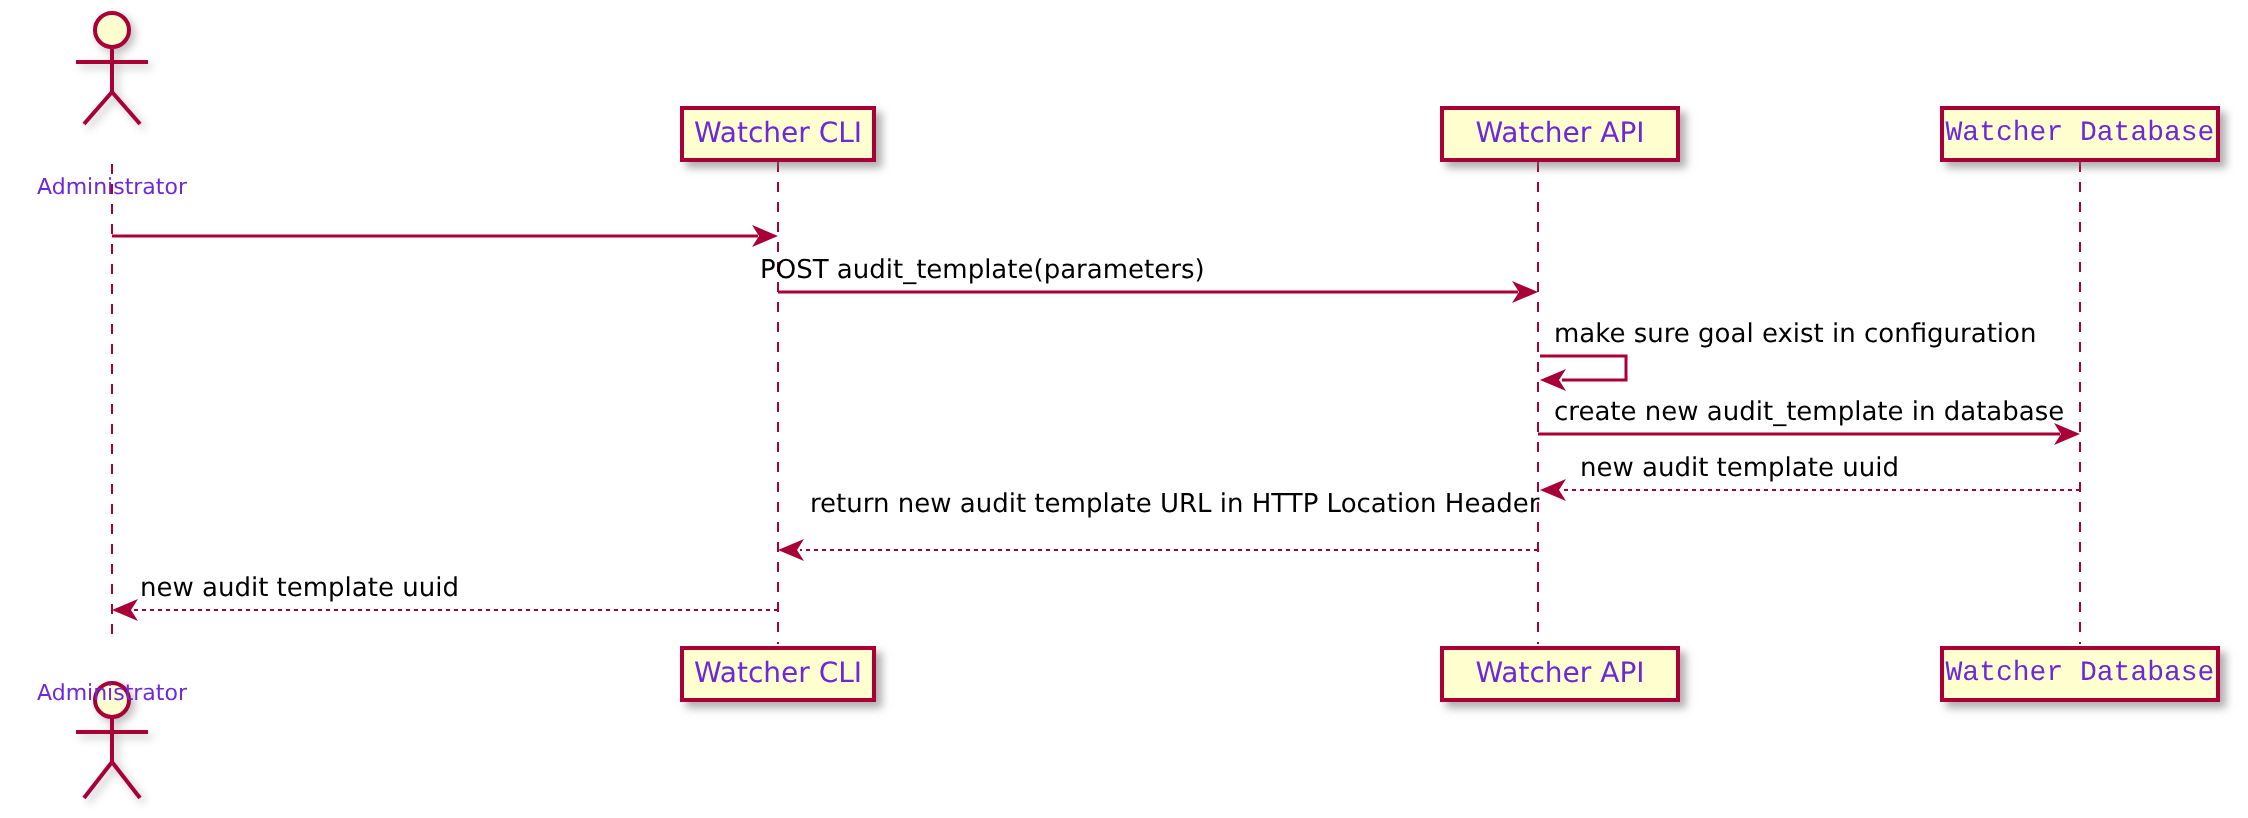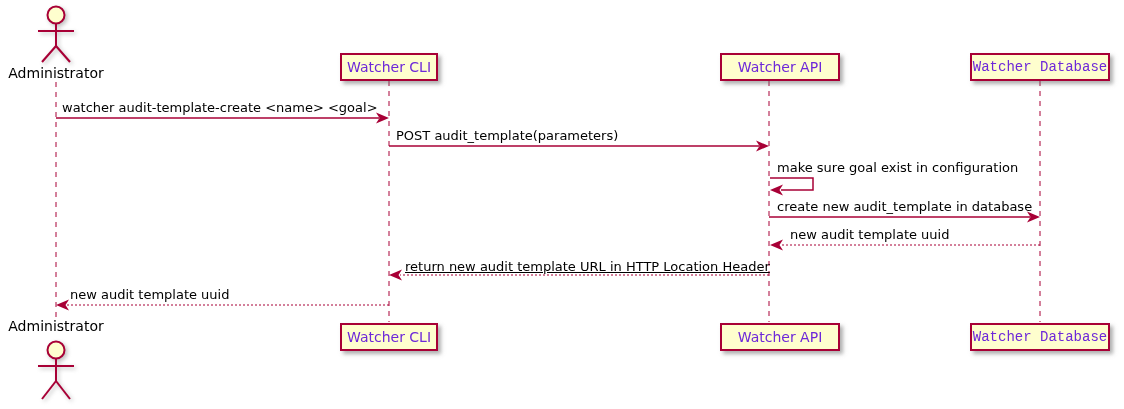--- a/index.html
+++ b/index.html
@@ -25,24 +25,25 @@
     color: #6d28d9;
     box-shadow: 3px 3px 4px rgba(110,110,110,0.55);
   }
   .p-cli { left: 340px; width: 98px; }
   .p-api { left: 720px; width: 120px; }
   .p-db  { left: 970px; width: 140px; font-family: Liberation Mono, monospace; }
   .row-top { top: 53px; }
   .row-bottom { top: 323px; }
   .actor-label {
     position: absolute;
-    font-size: 14px;
-    color: #000000;
+    font-size: 11px;
+    color: #6d28d9;
     transform: translateX(-50%);
     white-space: nowrap;
+    margin-top: 22px;
   }
   .msg {
     position: absolute;
     font-size: 13px;
     color: #000000;
     white-space: nowrap;
   }
   .shadowed { filter: drop-shadow(2px 2px 2px rgba(110,110,110,0.45)); }
 </style>
 </head>
@@ -125,21 +126,20 @@
   <div class="participant p-cli row-bottom">
     <span>Watcher CLI</span>
   </div>
   <div class="participant p-api row-bottom">
     <span>Watcher API</span>
   </div>
   <div class="participant p-db row-bottom">
     <span>Watcher Database</span>
   </div>
 
-  <div class="msg" style="left:62px;  top:100px;">watcher audit-template-create &lt;name&gt; &lt;goal&gt;</div>
-  <div class="msg" style="left:396px; top:128px;">POST audit_template(parameters)</div>
+  <div class="msg" style="left:380px; top:128px;">POST audit_template(parameters)</div>
   <div class="msg" style="left:777px; top:160px;">make sure goal exist in configuration</div>
   <div class="msg" style="left:777px; top:199px;">create new audit_template in database</div>
   <div class="msg" style="left:790px; top:227px;">new audit template uuid</div>
-  <div class="msg" style="left:405px; top:259px;text-decoration:underline;">return new audit template URL in HTTP Location Header</div>
+  <div class="msg" style="left:405px; top:245px;">return new audit template URL in HTTP Location Header</div>
   <div class="msg" style="left:70px;  top:287px;">new audit template uuid</div>
 
 </div>
 
 </body></html>

